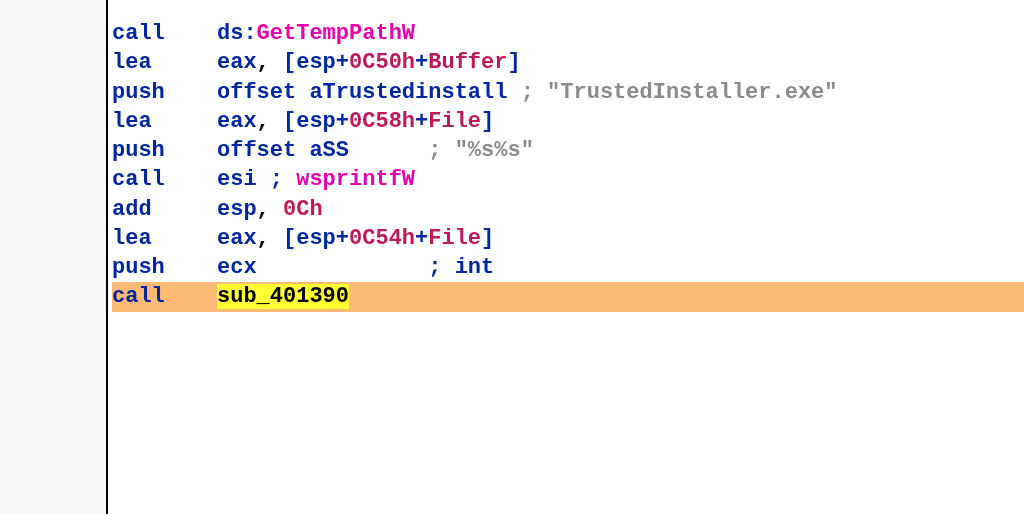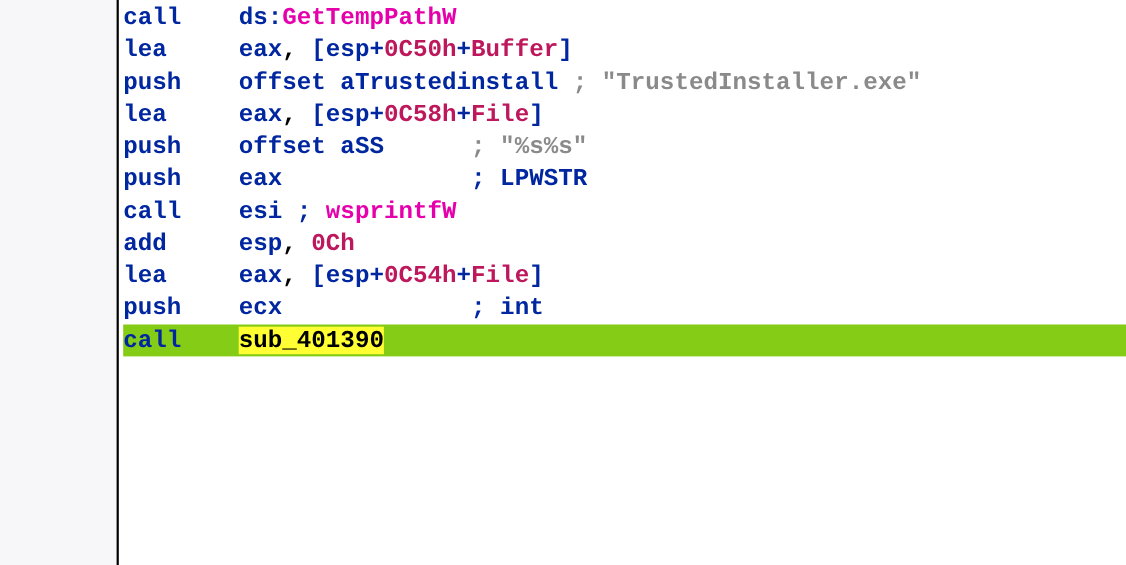--- a/index.html
+++ b/index.html
@@ -21,30 +21,30 @@
       height: 514px;
       background: #f7f7fa;
       border-right: 2px solid #000;
     }
     .code-area {
       position: absolute;
       left: 110px;
       top: 0;
       width: 914px;
       height: 420px;
-      padding-top: 2px;
+      padding-top: 19px;
       padding-left: 2px;
       line-height: 1.33;
     }
     .line {
       white-space: pre;
       display: block;
     }
     .line.hl {
-      background: #84cc16;
+      background: #fdba74;
     }
     .c-navy { color: #0026a0; }
     .c-magenta { color: #e600ac; }
     .c-green { color: #be185d; }
     .c-gray { color: #8a8a8a; }
     .c-black { color: #000000; }
     .sub-hl { background: #ffff33; color: #000; }
     .col1 { display: inline-block; width: 105px; }
   </style>
 </head>
@@ -59,21 +59,20 @@
 
 <span class="line"><span class="col1 c-navy">lea</span><span class="c-navy">eax</span><span class="c-black">, </span><span class="c-navy">[</span><span class="c-navy">esp</span><span class="c-navy">+</span><span class="c-green">0C50h</span><span class="c-navy">+</span><span class="c-green">Buffer</span><span class="c-navy">]</span></span>
 
 <span class="line"><span class="col1 c-navy">push</span><span class="c-navy">offset</span><span> </span><span class="c-navy">aTrustedinstall</span><span> </span><span class="c-gray">; "TrustedInstaller.exe"</span></span>
 
 
 <span class="line"><span class="col1 c-navy">lea</span><span class="c-navy">eax</span><span class="c-black">, </span><span class="c-navy">[</span><span class="c-navy">esp</span><span class="c-navy">+</span><span class="c-green">0C58h</span><span class="c-navy">+</span><span class="c-green">File</span><span class="c-navy">]</span></span>
 
 <span class="line"><span class="col1 c-navy">push</span><span class="c-navy">offset</span><span> </span><span class="c-navy">aSS</span><span>      </span><span class="c-gray">; "%s%s"</span></span>
 
-<span class="line"><span class="col1 c-navy">push</span><span class="c-navy">eax</span><span>             </span><span class="c-navy">; LPWSTR</span></span>
 
 <span class="line"><span class="col1 c-navy">call</span><span class="c-navy">esi</span><span class="c-navy"> ; </span><span class="c-magenta">wsprintfW</span></span>
 
 <span class="line"><span class="col1 c-navy">add</span><span class="c-navy">esp</span><span class="c-black">, </span><span class="c-green">0Ch</span></span>
 
 <span class="line"><span class="col1 c-navy">lea</span><span class="c-navy">eax</span><span class="c-black">, </span><span class="c-navy">[</span><span class="c-navy">esp</span><span class="c-navy">+</span><span class="c-green">0C54h</span><span class="c-navy">+</span><span class="c-green">File</span><span class="c-navy">]</span></span>
 
 
 
 <span class="line"><span class="col1 c-navy">push</span><span class="c-navy">ecx</span><span>             </span><span class="c-navy">; int</span></span>

